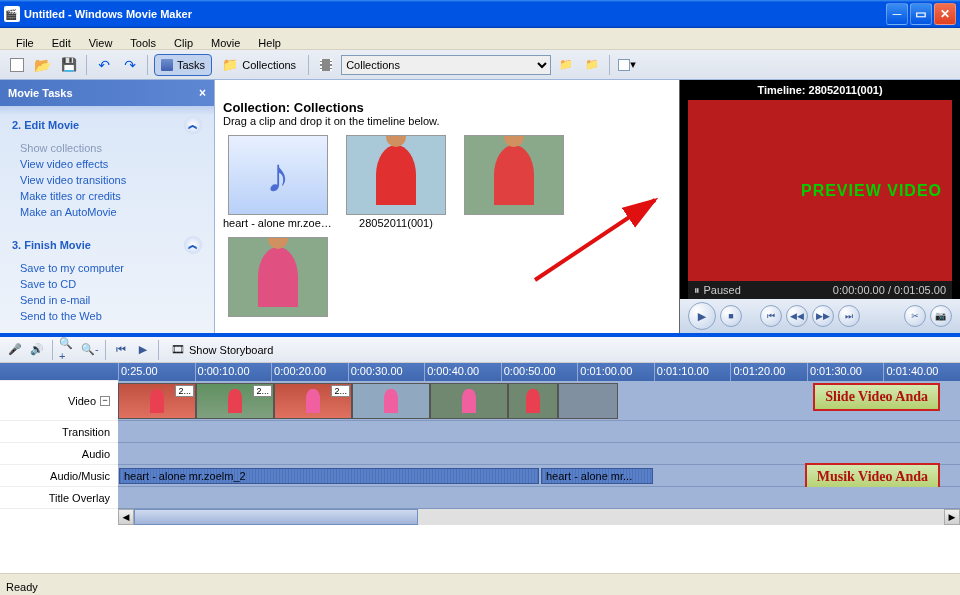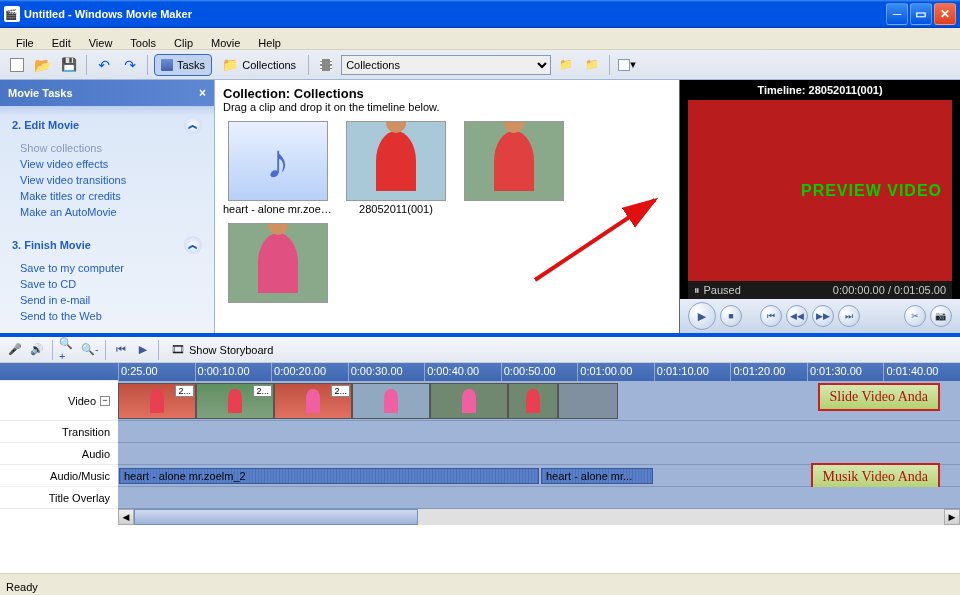--- a/index.html
+++ b/index.html
@@ -39,21 +39,21 @@
 .main { display: flex; height: 253px; }
 .taskpane { width: 215px; background: linear-gradient(to bottom, #6a8fd8 0%, #dbe7f8 14%, #eef3fa 100%); border-right: 1px solid #9db6d9; }
 .taskhead { height: 26px; background: linear-gradient(to right, #4a76c5, #5e87d3); color: white; font-weight: bold; display: flex; align-items: center; justify-content: space-between; padding: 0 8px; }
 .taskhead .x { font-size: 12px; cursor: default; }
 .taskgroup { padding: 6px 12px; }
 .groupheader { display: flex; justify-content: space-between; align-items: center; font-weight: bold; font-size: 12px; color: #215dc6; margin: 4px 0 6px; }
 .groupheader .chev { width: 18px; height: 18px; border-radius: 50%; background: radial-gradient(circle, #fff, #c0d0f0); display: flex; align-items: center; justify-content: center; color: #215dc6; font-size: 10px; }
 .tasklink { color: #215dc6; padding: 2px 0 2px 8px; cursor: default; }
 .tasklink.dim { color: #8899bb; }
 
-.collpane { flex: 1; background: #fff; padding: 6px 8px; }
+.collpane { flex: 1; background: #fff; padding: 20px 8px; }
 .collpane h3 { font-size: 13px; font-weight: bold; }
 .collpane .hint { font-size: 11px; margin-bottom: 8px; }
 .thumbs { display: flex; flex-wrap: wrap; gap: 8px; }
 .thumb { width: 110px; }
 .thumb .img { width: 100px; height: 80px; border: 1px solid #999; margin: 0 auto; background: #cde; display: flex; align-items: center; justify-content: center; position: relative; overflow: hidden; }
 .thumb .lbl { text-align: center; margin-top: 2px; font-size: 11px; white-space: nowrap; overflow: hidden; text-overflow: ellipsis; }
 .music-note { font-size: 48px; color: #4b6cd0; }
 .person { width: 40px; height: 60px; background: #e03030; border-radius: 50% 50% 0 0; position: relative; }
 .person::before { content:''; position:absolute; top:-18px; left:10px; width:20px; height:20px; border-radius:50%; background:#d09060; }
 
@@ -84,21 +84,21 @@
 .ruler .tick { flex:1; border-left: 1px solid rgba(255,255,255,0.4); padding-left: 2px; padding-top: 2px; white-space:nowrap; }
 .vtrack { height: 40px; background: #a0b4d8; border-bottom: 1px solid #8098c0; display: flex; position: relative; }
 .clip { height: 36px; margin: 2px 0; border: 1px solid #555; background: #d08090; position: relative; overflow: hidden; }
 .clip .badge { position:absolute;top:1px;right:1px;background:#fff;border:1px solid #888;font-size:9px;padding:0 2px; }
 .clip .mini { position:absolute;inset:0;background:linear-gradient(#c05040,#e07060);display:flex;align-items:center;justify-content:center; }
 .clip .mini .p2 { width:14px;height:24px;background:#e84050;border-radius:40% 40% 0 0; }
 .ttrack { height: 22px; background: #a0b4d8; border-bottom: 1px solid #8098c0; position: relative; }
 .atrack { height: 22px; background: #a0b4d8; border-bottom: 1px solid #8098c0; position: relative; display:flex;align-items:center; }
 .atrack .wave { height:16px; background: linear-gradient(to right, #5a80c8 0%, #5a80c8 100%); position:relative; margin:0 1px; border:1px solid #3a5898; overflow:hidden; display:flex; align-items:center; padding-left:4px; font-size:10px; color:#000; white-space:nowrap; }
 .atrack .wave::after { content:''; position:absolute; inset:0; background: repeating-linear-gradient(90deg, rgba(20,60,140,0.4) 0 1px, transparent 1px 3px); opacity:0.5; pointer-events:none; }
-.annot { position:absolute; background: linear-gradient(#d5e8b0, #b5d070); border: 2px solid #cc2020; color: #b01010; font-weight: normal; font-size: 14px; padding: 4px 10px; font-family: Georgia, serif; }
+.annot { position:absolute; background: linear-gradient(#d5e8b0, #b5d070); border: 2px solid #cc2020; color: #b01010; font-weight: bold; font-size: 14px; padding: 4px 10px; font-family: Georgia, serif; }
 .blogurl { position:absolute; top: 62px; left: 160px; color: #e01010; font-weight: bold; font-style: italic; font-size: 15px; font-family: Georgia, serif; }
 .scrollbar { height:16px; background:#e8e8e8; display:flex; }
 .scrollbar .arr { width:16px; background:linear-gradient(#f0f0f0,#d0d0d0); border:1px solid #aaa; display:flex;align-items:center;justify-content:center;font-size:9px; }
 .scrollbar .track { flex:1; background:#e0e0e0; position:relative; }
 .scrollbar .thumb2 { position:absolute; left:0; width:35%; top:0; bottom:0; background:linear-gradient(#d0daf0,#a0b4d8); border:1px solid #7090c0; }
 
 .status { height: 20px; background: #ece9d8; border-top: 1px solid #d6d2c2; display: flex; align-items: flex-end; padding: 0 6px; }
 
 .redarrow { position: absolute; pointer-events: none; }
 </style>

